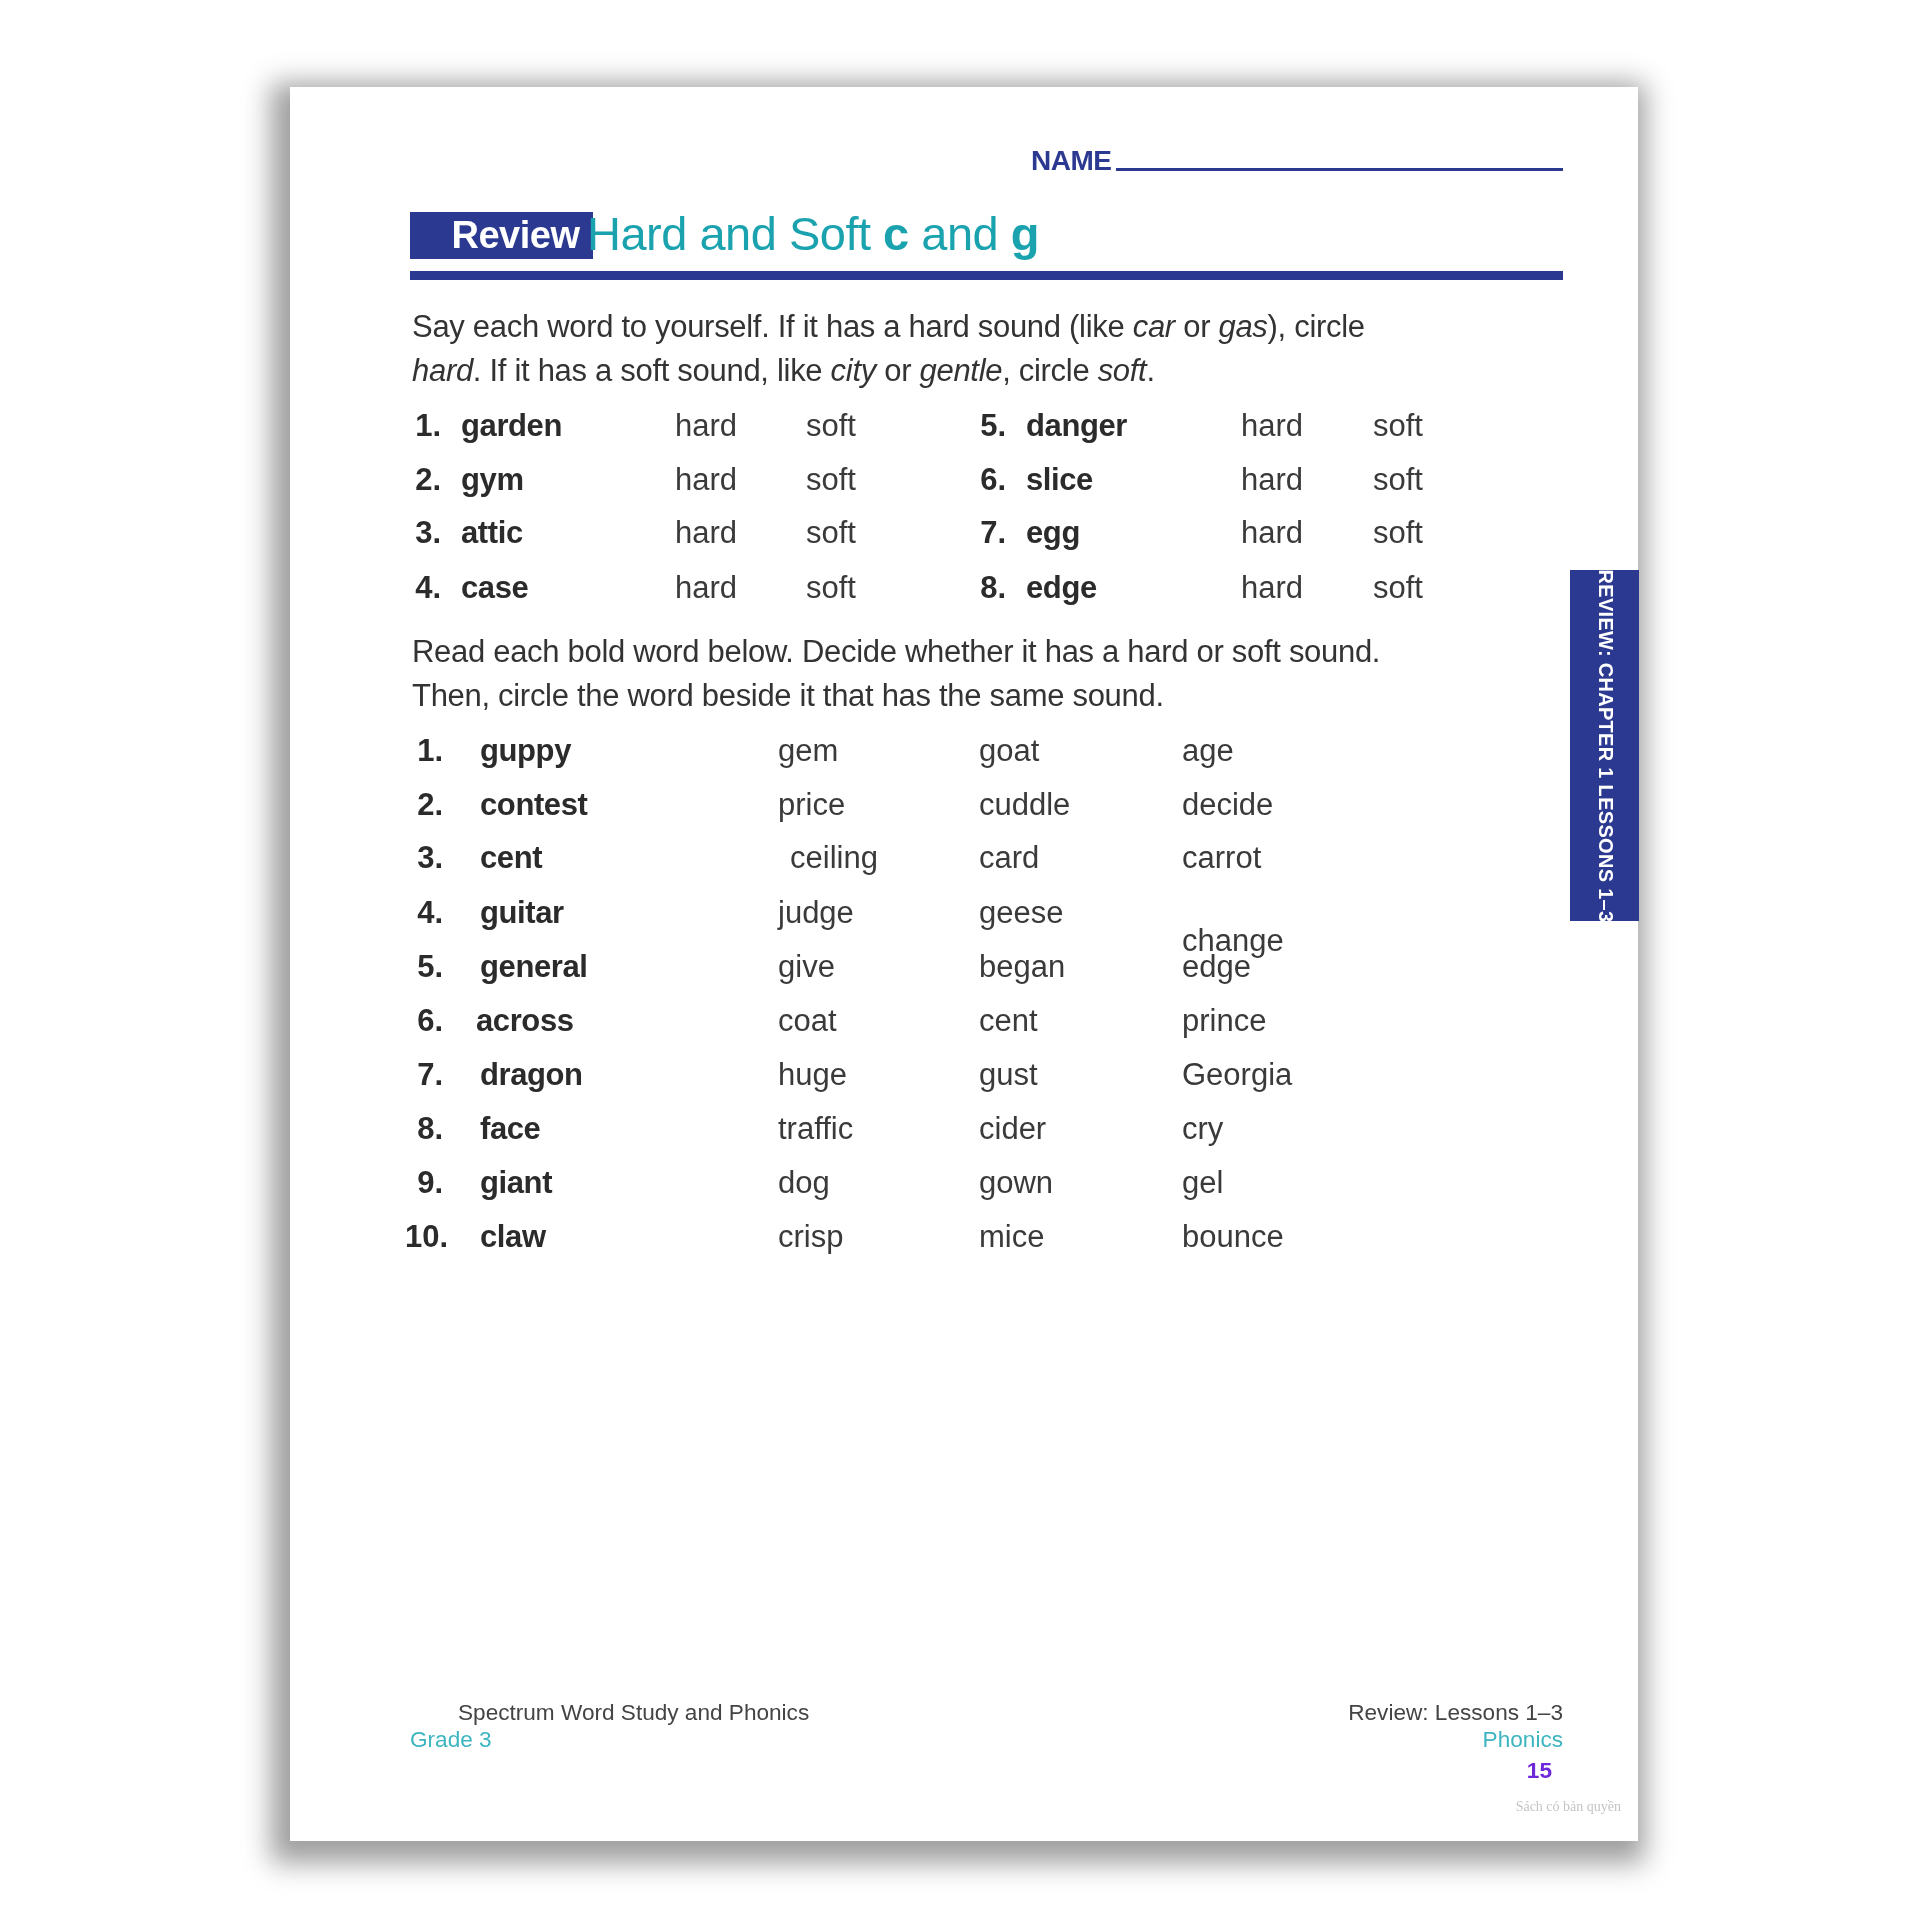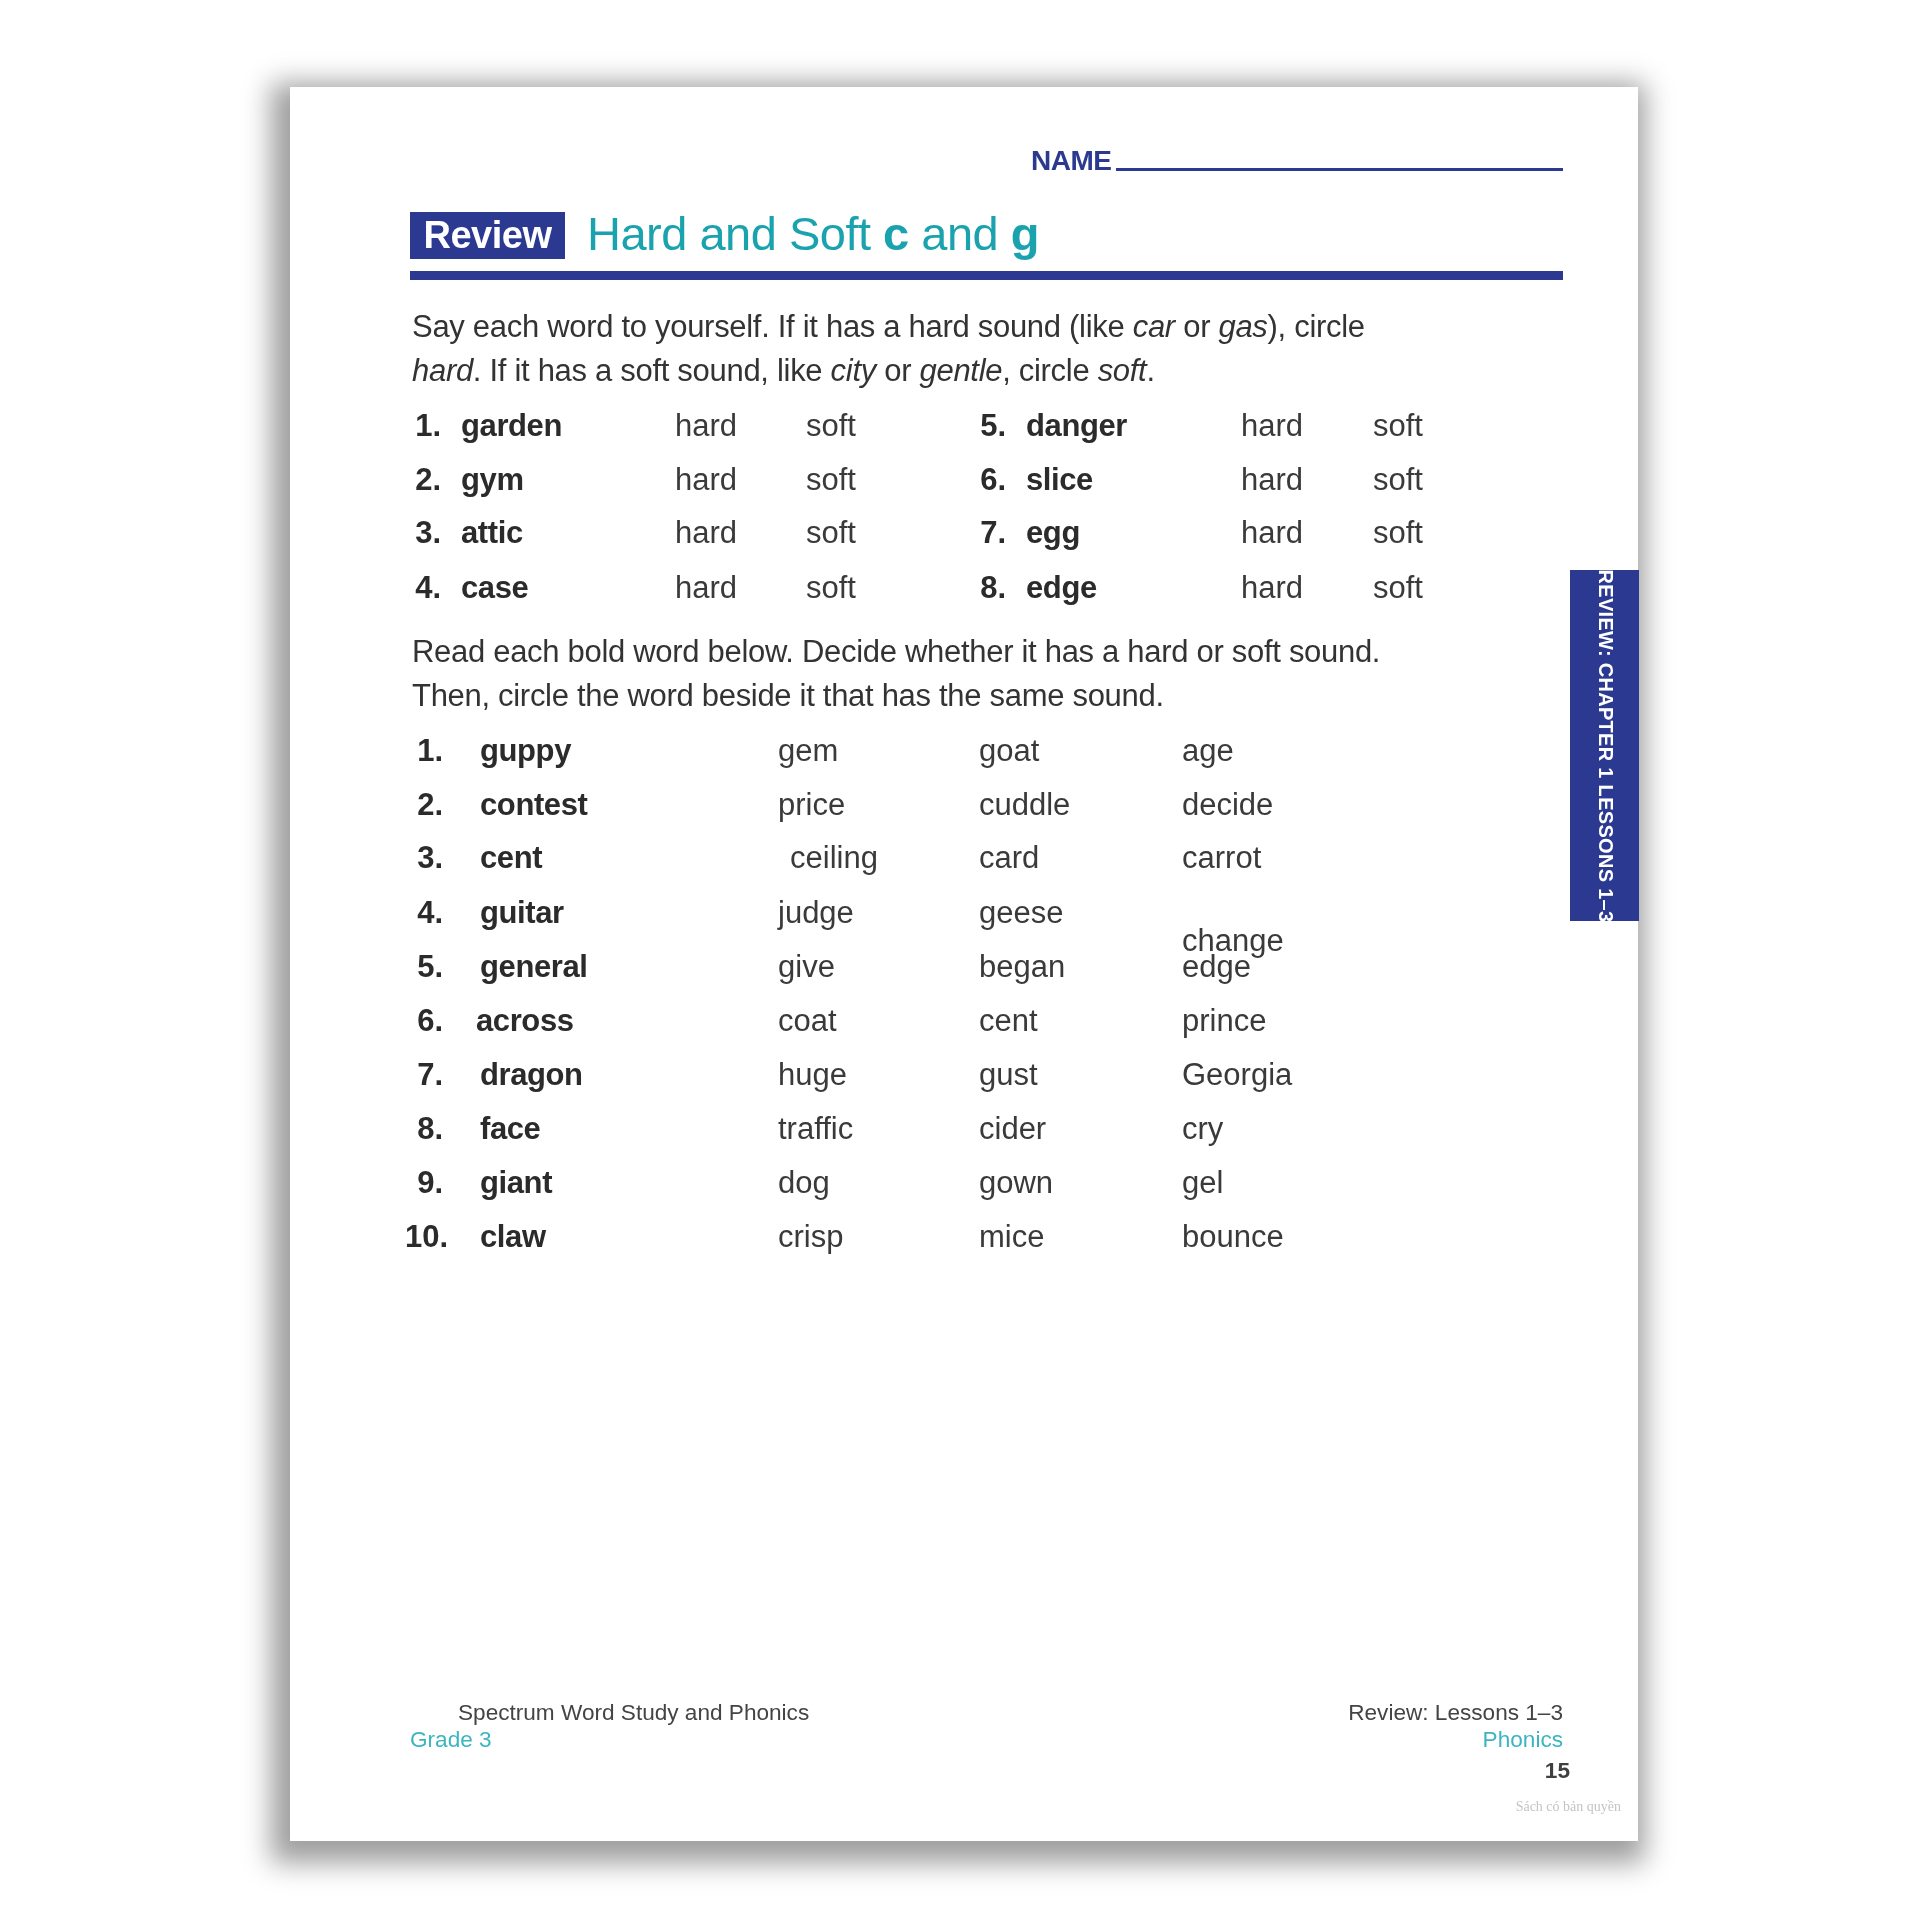--- a/index.html
+++ b/index.html
@@ -15,21 +15,21 @@
   .page {
     position:absolute; left:290px; top:87px; width:1348px; height:1754px; background:#ffffff;
   }
   .abs { position:absolute; white-space:nowrap; }
 
   .name-label { left:741px; top:58px; font-size:28px; font-weight:bold; color:#2b3990; letter-spacing:-0.5px; }
   .name-line { left:826px; top:81px; width:447px; height:2.8px; background:#2b3990; }
 
   .review-badge {
     left:120px; top:125px; width:155px; height:47px; background:#2b3990; color:#fff;
-    font-size:38px; font-weight:bold; line-height:47px; text-align:center; letter-spacing:-0.5px;
+    font-size:38px; font-weight:bold; line-height:47px; text-align:center; letter-spacing:-0.5px;padding-left:28px;
   }
   .title { left:297px; top:119px; font-size:47px; color:#1aa3ae; line-height:56px; letter-spacing:-0.5px; }
   .title b { font-weight:bold; }
   .rule { left:120px; top:184px; width:1153px; height:9.4px; background:#2b3990; }
 
   .para { left:122px; font-size:31px; color:#333; line-height:44px; letter-spacing:-0.3px; }
   .para i { font-style:italic; }
 
   .row { font-size:31px; line-height:38px; }
   .num { font-weight:bold; color:#2b2b2b; text-align:right; width:38px; }
@@ -43,21 +43,21 @@
     position:absolute; left:50%; top:50%; transform:translate(-50%,-50%) rotate(90deg);
     color:#fff; font-size:20px; font-weight:bold; white-space:nowrap; letter-spacing:0.3px;
   }
 
   .watermark { left:0; width:1348px; text-align:center; top:1238px; font-size:55px; color:#111; letter-spacing:4.7px; font-family:"DejaVu Sans", sans-serif; }
 
   .foot-l1 { left:120px; top:1613px; font-size:22.6px; color:#444;margin-left:48px; }
   .foot-l2 { left:120px; top:1640px; font-size:22.6px; color:#3cb5c0; }
   .foot-r1 { right:75px; top:1613px; font-size:22.6px; color:#444; }
   .foot-r2 { right:75px; top:1640px; font-size:22.6px; color:#3cb5c0; }
-  .foot-r3 { right:68px; top:1671px; font-size:22.6px; color:#404040; font-weight:bold; }
+  .foot-r3 { right:86px; top:1671px; font-size:22.6px; color:#6d28d9; font-weight:bold; }
   .copyright { right:17px; top:1712px; font-size:14px; color:#c4c4c4; font-family:"Liberation Serif", serif; }
 </style>
 </head>
 <body>
 
 <div class="shadow"></div>
 <div class="page">
 
   <div class="abs name-label">NAME</div>
   <div class="abs name-line"></div>

